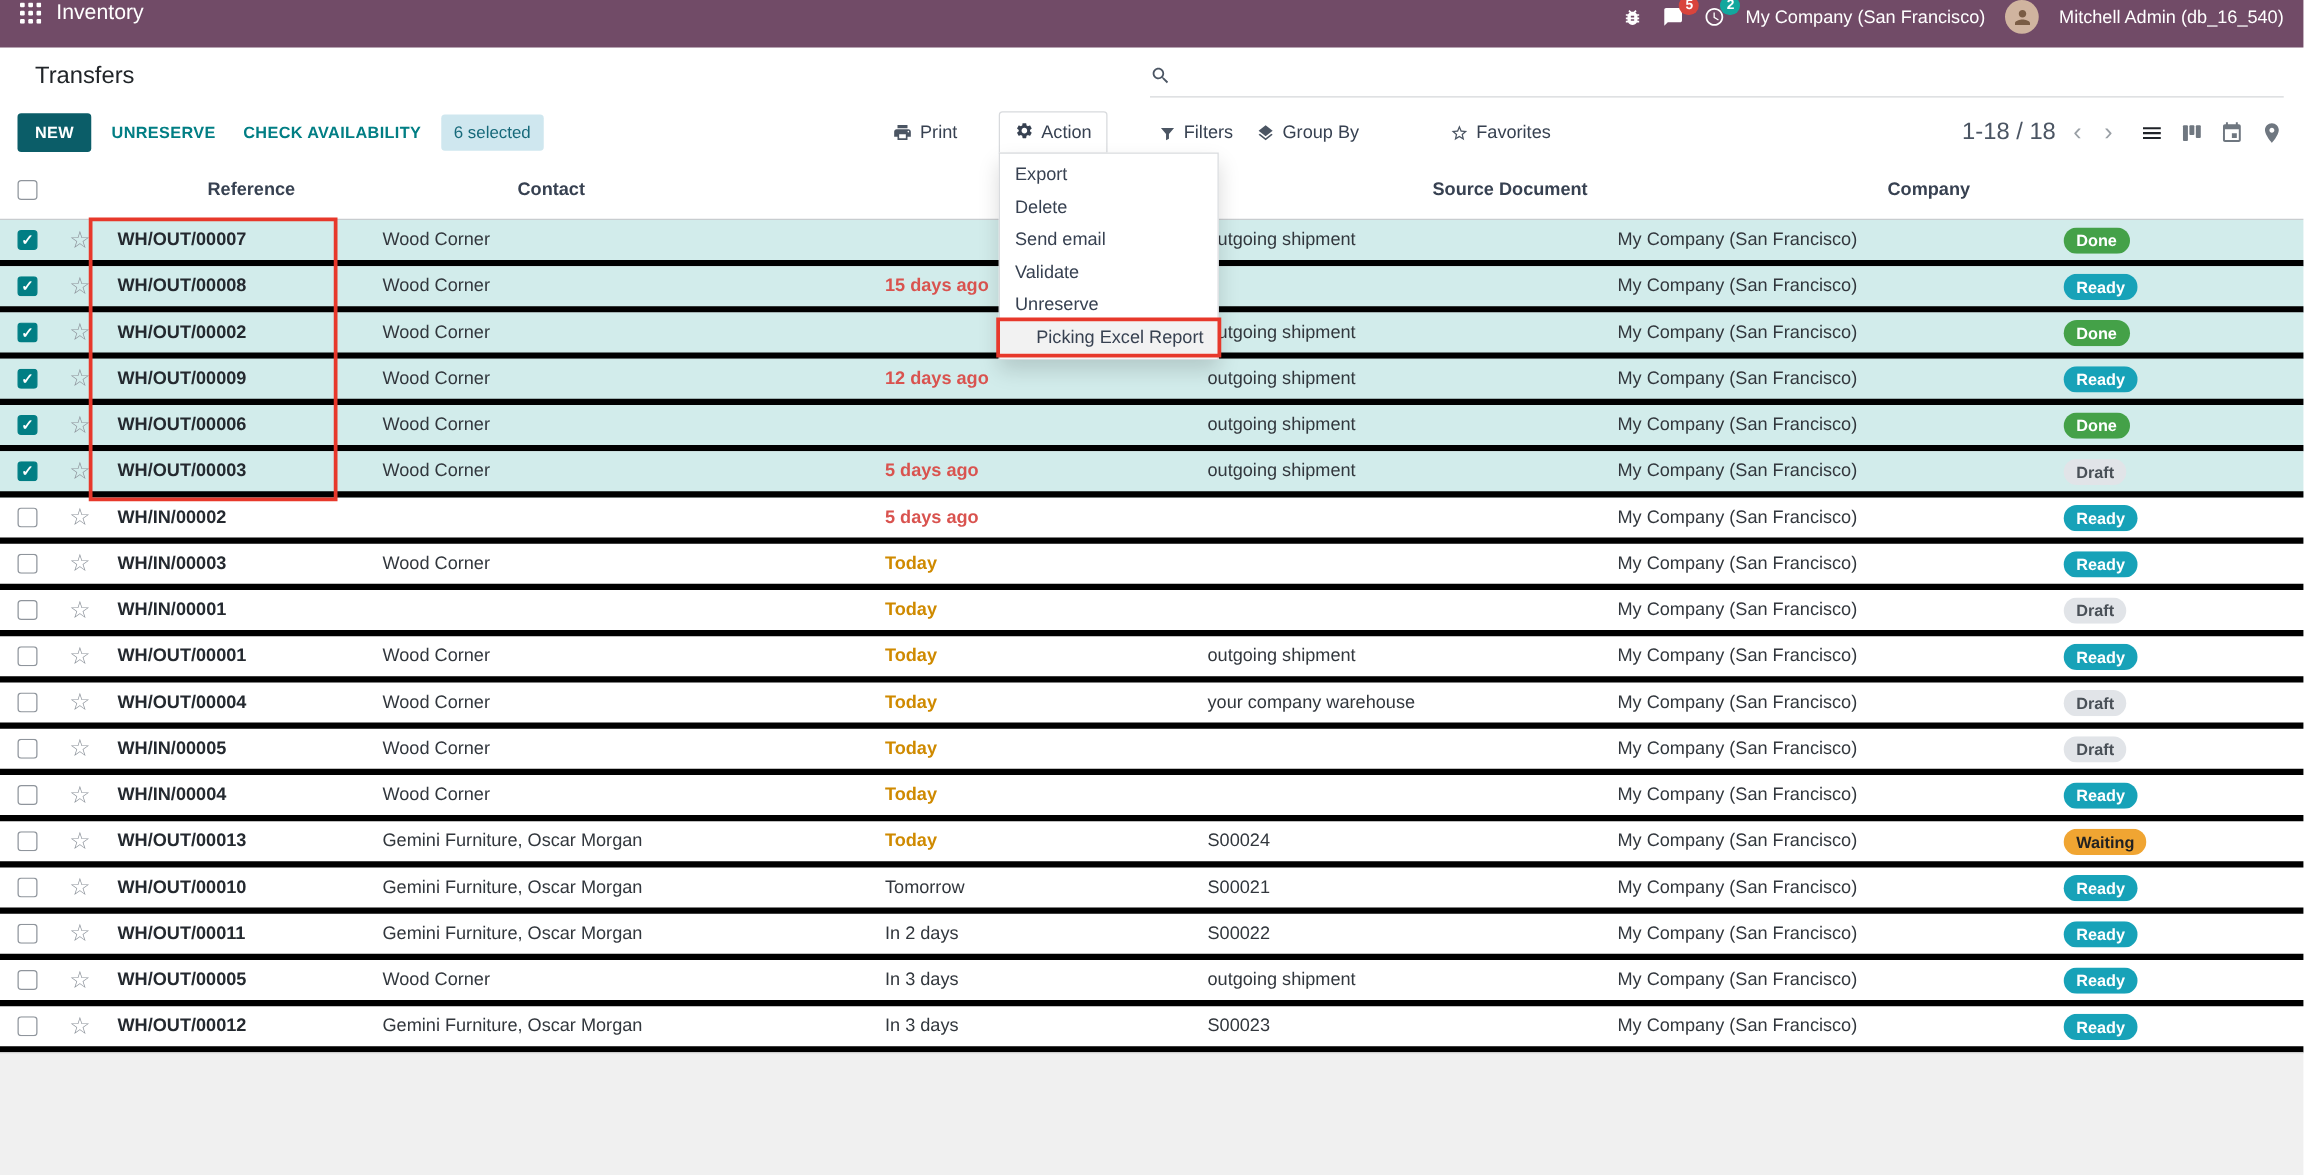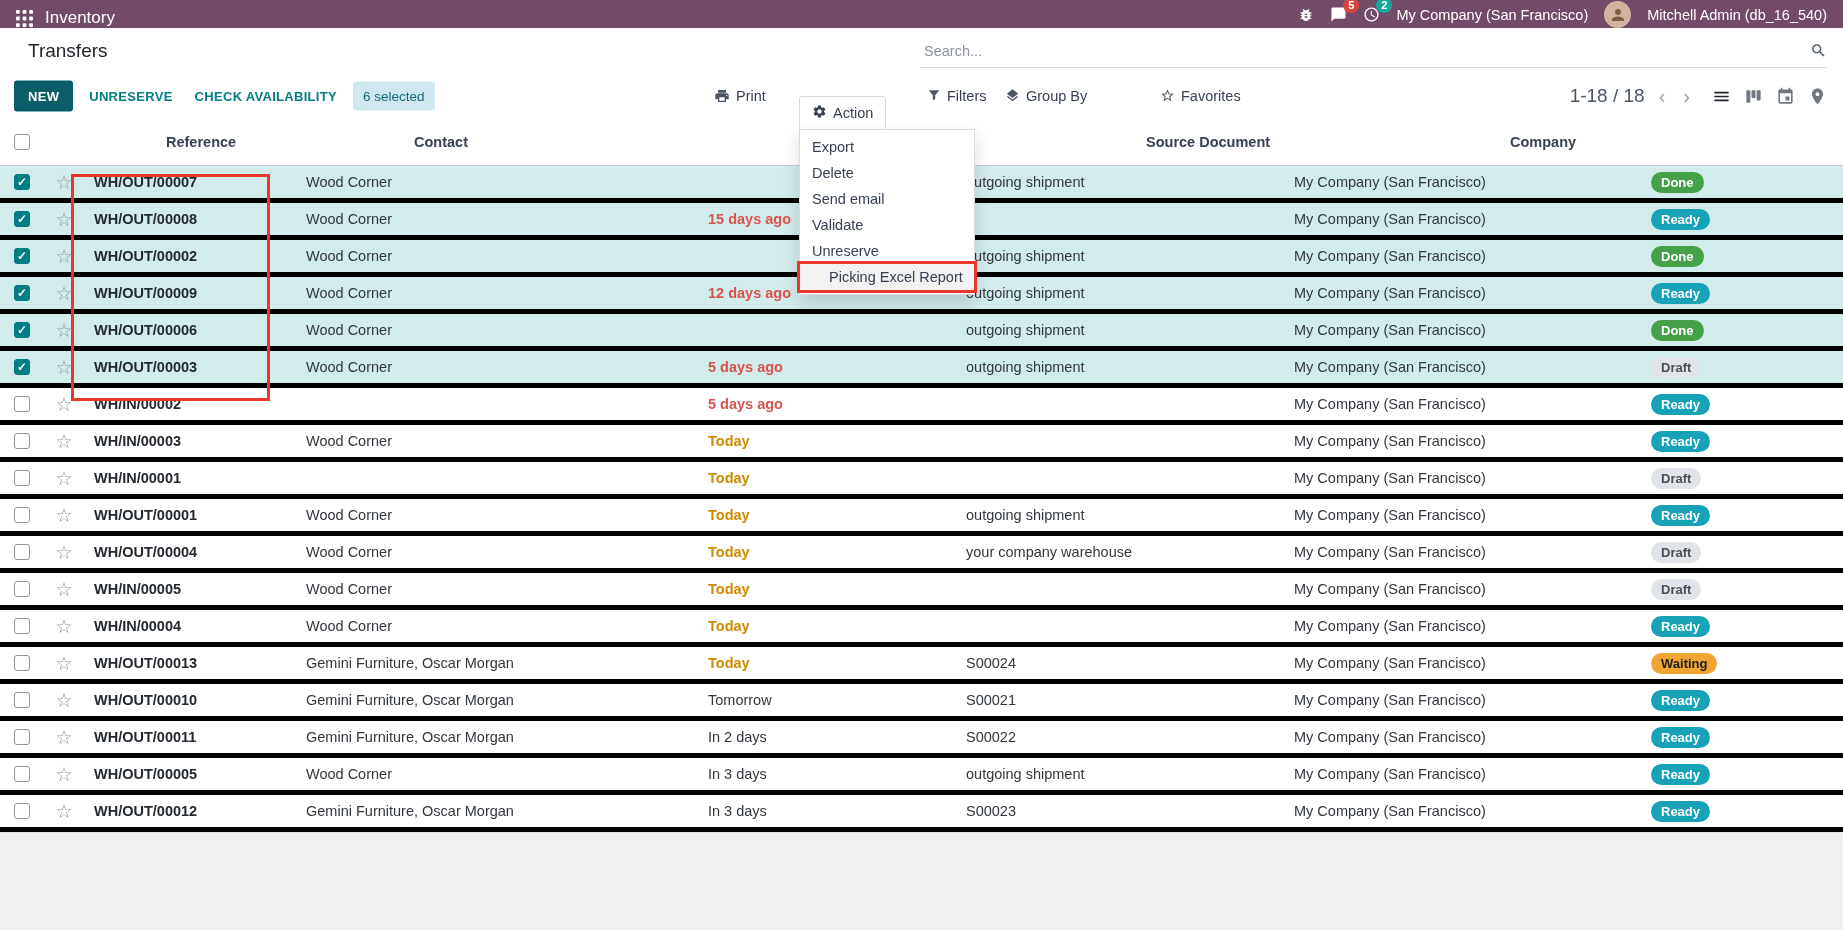--- a/index.html
+++ b/index.html
@@ -10,21 +10,21 @@
     --status-waiting-bg:#f0a532; --status-waiting-text:#222222;
     --date-danger:#d9534f; --date-warning:#cf8a00;
     --badge-messages:#d9443c; --badge-activities:#12a79d;
     --selected-badge-bg:#cfe7ef; --selected-badge-text:#16697a;
   }
   *{box-sizing:border-box;}
   body{margin:0;background:#fff;font-family:"Liberation Sans",sans-serif;}
   .page{position:relative;width:1843px;height:940px;overflow:hidden;background:#fff;}
 
   
-  .navbar{height:28px;background:var(--brand);display:flex;align-items:flex-end;padding:0 16px;color:#fff;}
+  .navbar{height:38px;background:var(--brand);display:flex;align-items:flex-start;padding:0 16px;color:#fff;}
   .nav-left{display:flex;align-items:center;}
   .apps-btn{background:none;border:0;color:#fff;display:flex;align-items:center;padding:0 4px 0 0;cursor:pointer;}
   .app-name{font-size:17px;margin:0 14px 0 8px;font-weight:400;cursor:pointer;}
   .nav-menus{display:flex;align-items:center;}
   .nav-item{font-size:14.5px;padding:0 12px;color:rgba(255,255,255,.92);cursor:pointer;line-height:38px;}
   .nav-right{margin-left:auto;display:flex;align-items:center;gap:16px;}
   .icon-btn{background:none;border:0;color:#fff;position:relative;display:flex;align-items:center;padding:0;cursor:pointer;}
   .count-badge{position:absolute;top:-8px;right:-12px;color:#fff;font-size:11px;font-weight:700;border-radius:9px;padding:1px 5px;line-height:13px;}
   .count-badge.red{background:var(--badge-messages);}
   .count-badge.teal{background:var(--badge-activities);}
@@ -38,27 +38,27 @@
   .search-input{flex:1;border:0;outline:none;background:transparent;font-size:14.5px;color:#333;font-family:inherit;padding:0 4px;}
   .search-input::placeholder{color:#8b929c;}
   .search-icon{color:#4b5563;flex:0 0 auto;cursor:pointer;}
 
   
   .control-panel{height:44px;position:relative;}
   .cp-left{position:absolute;left:14px;top:50%;transform:translateY(-50%);display:flex;align-items:center;gap:10px;}
   .btn-primary{background:var(--btn-primary);color:#fff;border:0;border-radius:3px;font-size:13px;font-weight:600;padding:8px 14px;letter-spacing:.3px;cursor:pointer;font-family:inherit;}
   .btn-link{background:none;border:0;color:var(--link);font-size:13px;font-weight:600;padding:8px 6px;letter-spacing:.3px;cursor:pointer;font-family:inherit;}
   .sel-badge{background:var(--selected-badge-bg);color:var(--selected-badge-text);font-size:13.5px;padding:7px 10px;border-radius:3px;}
-  .cp-btn{position:absolute;top:50%;transform:translateY(-50%);background:none;border:0;display:flex;align-items:flex-start;gap:6px;font-size:14.5px;color:#374151;cursor:pointer;font-family:inherit;padding:6px 8px;}
+  .cp-btn{position:absolute;top:50%;transform:translateY(-50%);background:none;border:0;display:flex;align-items:flex-end;gap:6px;font-size:14.5px;color:#374151;cursor:pointer;font-family:inherit;padding:6px 8px;}
   .cp-btn .ic{color:#4b5563;display:flex;}
   .print{left:706px;}
   .filters{left:919px;}
   .groupby{left:997px;}
   .favorites{left:1152px;}
-  .action-wrap{position:absolute;left:799px;top:22px;}
+  .action-wrap{position:absolute;left:799px;top:5px;}
   .action-btn{position:static;transform:none;border:1px solid #d8dadd;background:#fff;border-radius:3px 3px 0 0;height:34px;padding:0 12px;display:flex;align-items:center;gap:6px;font-size:14.5px;color:#374151;cursor:pointer;font-family:inherit;}
   .dropdown{position:absolute;left:0;top:33px;width:176px;background:#fff;border:1px solid #d9dbde;box-shadow:0 8px 16px rgba(0,0,0,.15);padding:4px 0;z-index:60;}
   .dd-item{font-size:14.5px;color:#374151;padding:5px 12px;white-space:nowrap;cursor:pointer;}
   .dd-item.highlighted{background:#f2f2f2;padding-left:29px;}
   .dd-item.annotated{outline:3px solid var(--annotation);outline-offset:0;}
   .cp-right{position:absolute;right:16px;top:50%;transform:translateY(-50%);display:flex;align-items:center;gap:10px;}
   .pager-range{font-size:19px;color:#4b5563;cursor:pointer;}
   .pager-btn{background:none;border:0;color:#9aa0a6;font-size:20px;line-height:1;padding:0 4px;cursor:pointer;}
   .pager-btn .chev::before{content:"\2039";}
   .pager-btn .chev.right::before{content:"\203A";}
@@ -151,21 +151,20 @@
             </svg>
         </span>
       </div>
       <div class="nav-user">Mitchell Admin (db_16_540)</div>
     </div>
   </header>
 
   <div class="breadcrumb-row">
     <h1 class="page-title">Transfers</h1>
     <div class="searchbar">
-      <input class="search-input" placeholder="Search..." style="">
       <span class="search-icon" style="display:flex;">
         <svg width="17" height="17" viewBox="0 0 24 24" fill="currentColor">
             <path d="M15.5 14h-.79l-.28-.27C15.41 12.59 16 11.11 16 9.5 16 5.91 13.09 3 9.5 3S3 5.91 3 9.5 5.91 16 9.5 16c1.61 0 3.09-.59 4.23-1.57l.27.28v.79l5 4.99L20.49 19l-4.99-5zm-6 0C7.01 14 5 11.99 5 9.5S7.01 5 9.5 5 14 7.01 14 9.5 11.99 14 9.5 14z"></path>
           </svg>
       </span>
     </div>
   </div>
 
   <div class="control-panel">
     <div class="cp-left">

